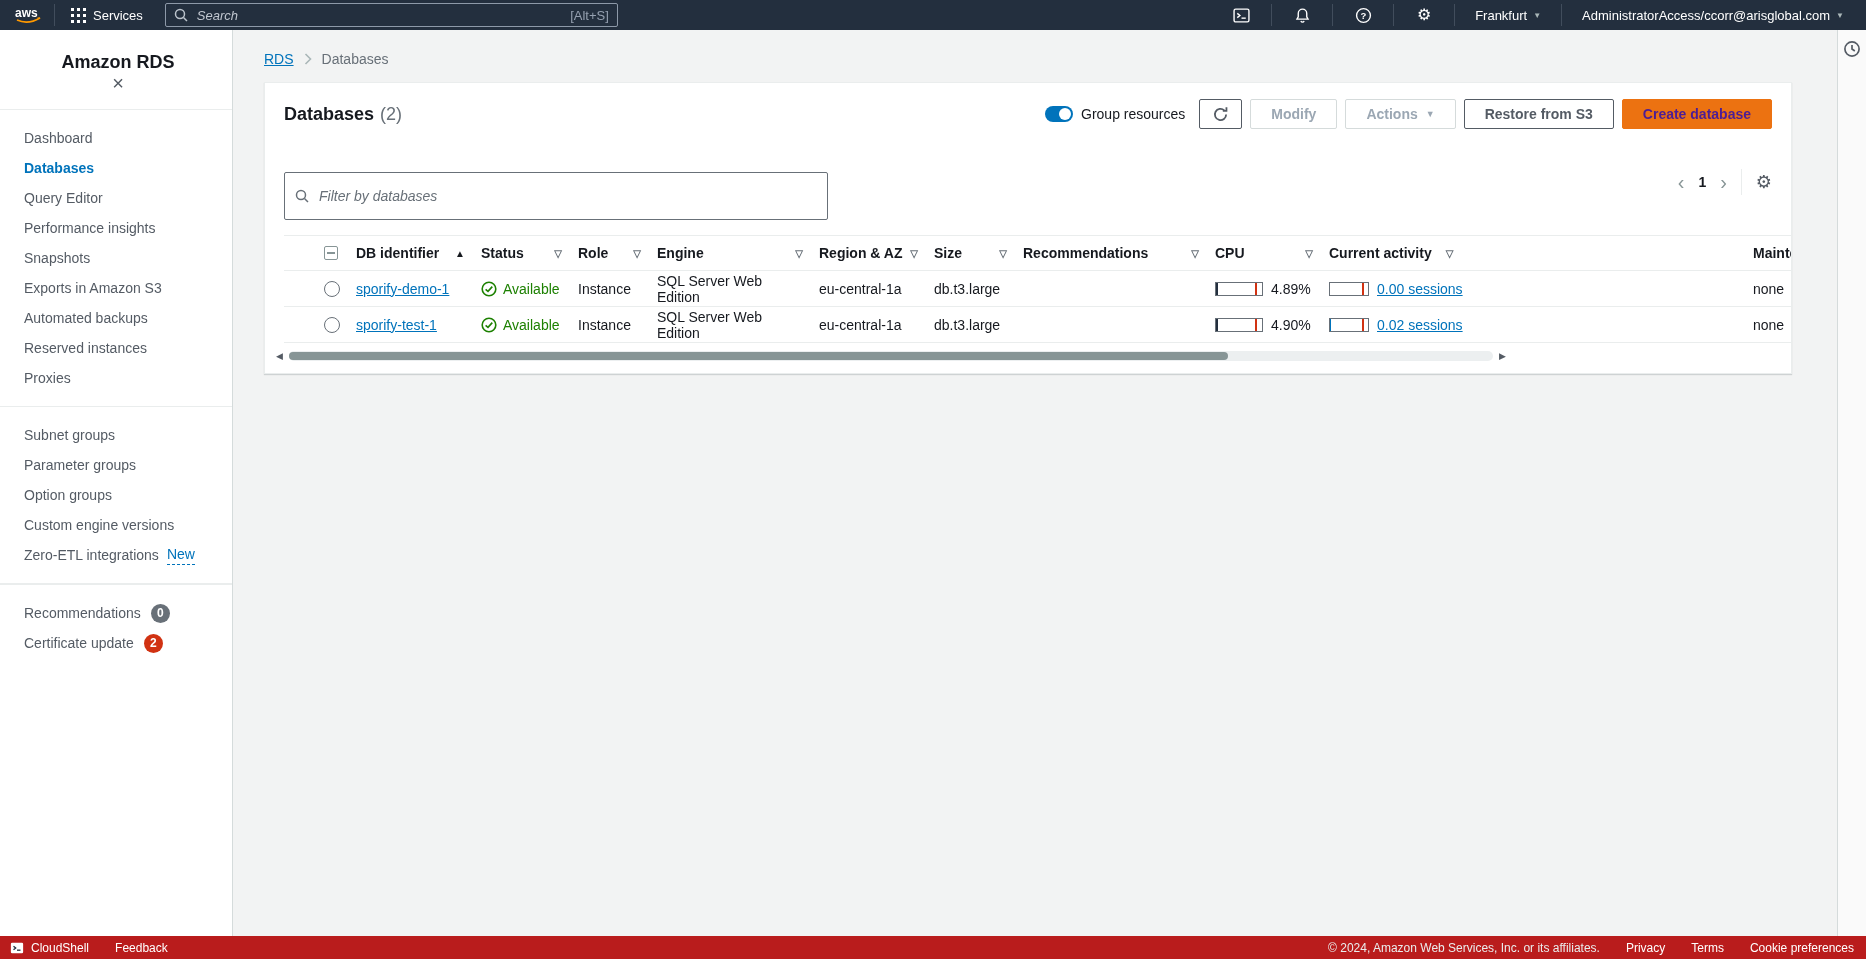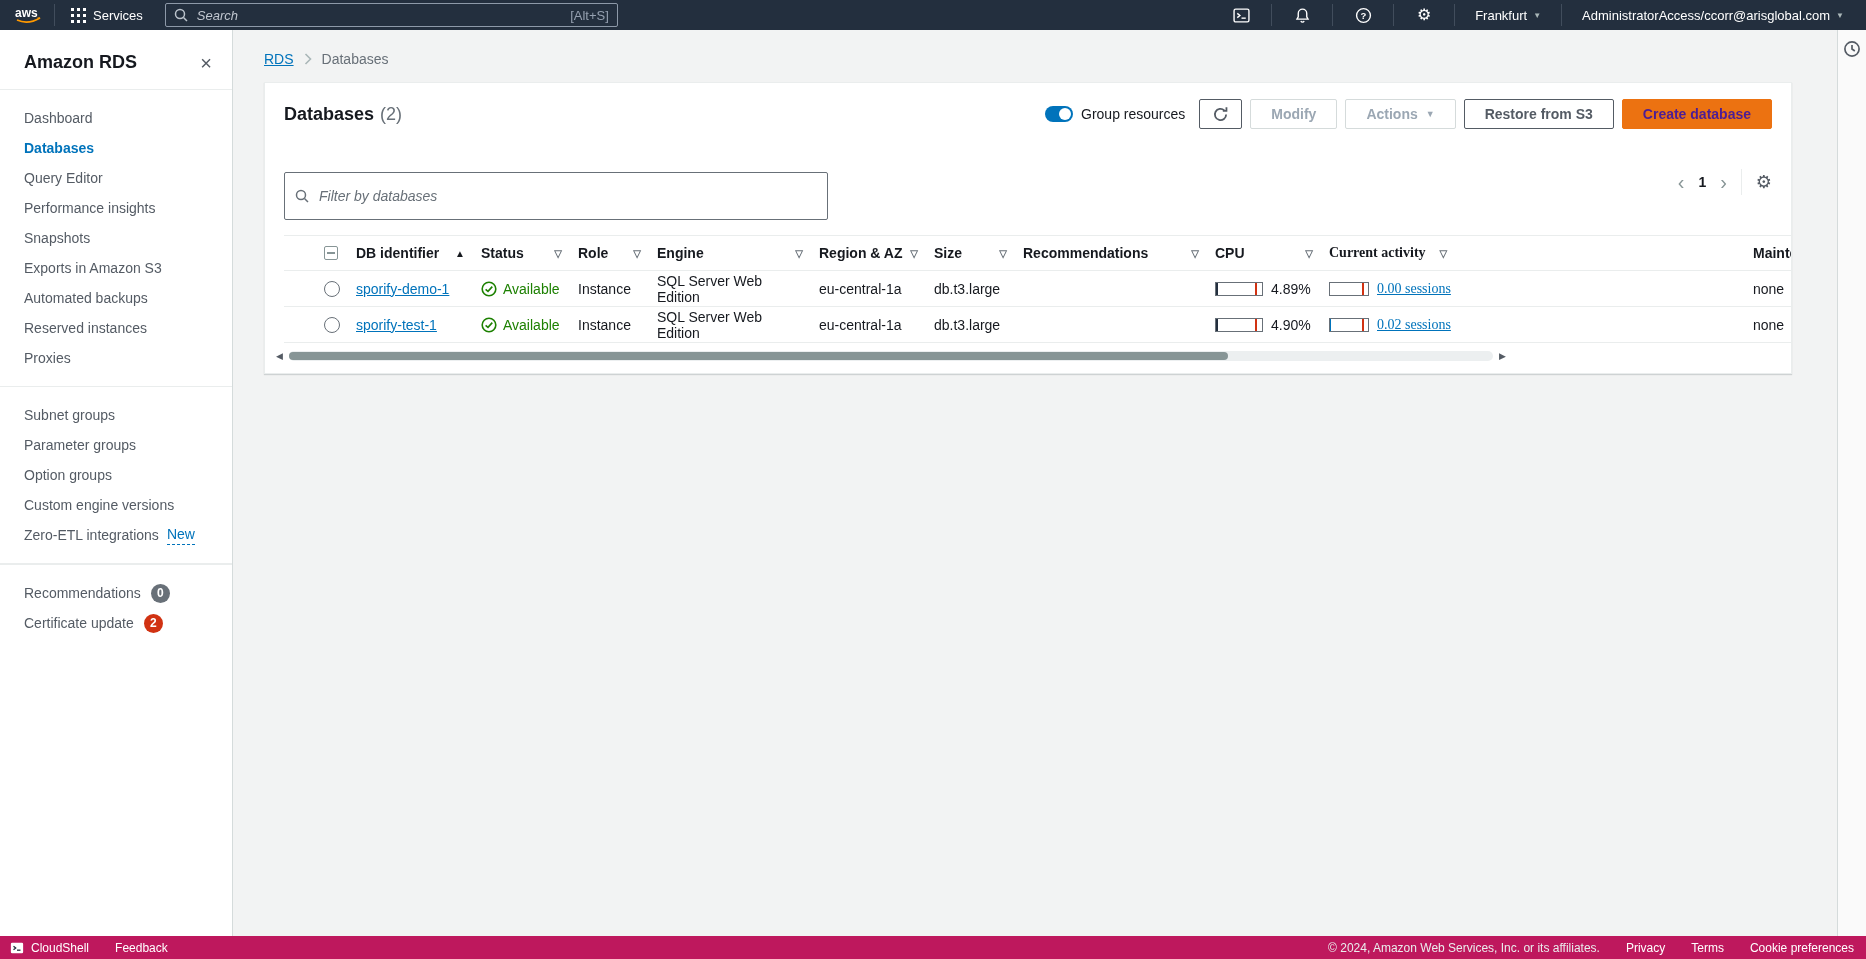--- a/index.html
+++ b/index.html
@@ -21,21 +21,21 @@
   .kbd-hint { color:#95a0b0; font-size:13px; }
   .tn-right { margin-left:auto; display:flex; align-items:center; }
   .tn-icon { width:40px; height:30px; display:flex; align-items:center; justify-content:center; cursor:pointer; }
   .tn-text { font-size:13px; padding:0 10px; display:flex; align-items:center; gap:6px; cursor:pointer; white-space:nowrap; }
   .caret { font-size:8px; color:#aab7b8; }
   .gear-glyph { font-size:16px; line-height:1; color:#fff; }
   
   .app { display:flex; height:906px; }
   
   .sidebar { width:233px; background:#fff; border-right:1px solid #d5dbdb; flex:none; overflow:hidden; }
-  .sb-head { display:flex; align-items:center; justify-content:space-between; padding:22px 20px 16px 24px; }
+  .sb-head { display:flex; align-items:center; justify-content:space-between; padding:22px 20px 16px 24px;flex-direction:column; }
   .sb-title { font-size:18px; font-weight:bold; color:#16191f; }
   .sb-close { font-size:20px; color:#545b64; cursor:pointer; line-height:1; }
   .sb-divider { border-top:1px solid #eaeded; }
   .sidebar ul { list-style:none; margin:0; padding:13px 0; }
   .sidebar li { height:30px; line-height:30px; padding-left:24px; color:#545b64; cursor:pointer; display:flex; align-items:center; }
   .sidebar li.active { color:#0073bb; font-weight:bold; }
   .badge { min-width:19px; height:19px; border-radius:10px; color:#fff; font-size:12px; font-weight:bold;
     display:inline-flex; align-items:center; justify-content:center; padding:0 5px; margin-left:10px; }
   .badge.gray { background:#687078; } .badge.red { background:#d13212; }
   .new-link { color:#0073bb; margin-left:8px; border-bottom:1px dashed #0073bb; line-height:18px; height:20px; cursor:pointer; }
@@ -69,21 +69,21 @@
   
   .table-clip { margin-top:15px; padding-left:19px; overflow:hidden; }
   .thead, .trow { display:flex; align-items:center; width:1619px; }
   .thead { height:36px; border-top:1px solid #eaeded; border-bottom:1px solid #eaeded; font-weight:bold; color:#16191f; }
   .trow { height:36px; border-bottom:1px solid #eaeded; }
   .c { flex:none; display:flex; align-items:center; padding-right:16px; }
   .c-sel { width:72px; padding-right:0; justify-content:flex-start; }
   .c-sel > * { margin-left:40px; }
   .c-id { width:125px; } .c-status { width:97px; } .c-role { width:79px; } .c-engine { width:162px; }
   .c-region { width:115px; } .c-size { width:89px; } .c-reco { width:192px; } .c-cpu { width:114px; }
-  .c-act { width:424px;font-family:Liberation Serif, serif; } .c-maint { width:150px; }
+  .c-act { width:424px; } .c-maint { width:150px; }
   .th { justify-content:space-between; }
   .th.start { justify-content:flex-start; gap:14px; }
   .sort-asc { font-size:10px; color:#16191f; }
   .filt { font-size:10px; color:#687078; }
   .checkbox { width:14px; height:14px; border:1px solid #879596; border-radius:2px; background:#fff; display:flex; align-items:center; justify-content:center; cursor:pointer; }
   .checkbox .dash { width:8px; height:2px; background:#879596; }
   .radio { width:16px; height:16px; border:1.5px solid #687078; border-radius:50%; background:#fff; cursor:pointer; }
   .cell-link { color:#0073bb; text-decoration:underline; cursor:pointer; }
   .status-ok { color:#1d8102; display:flex; align-items:center; gap:6px; }
   .meter { position:relative; width:48px; height:14px; border:1px solid #687078; background:#fff; margin-right:8px; flex:none; }
@@ -91,21 +91,21 @@
   .meter .fill.blue { background:#0073bb; min-width:0; }
   .meter .tick { position:absolute; top:0; bottom:0; left:85%; width:2px; background:#d13212; }
   .meter.act { width:40px; border-color:#687078; }
   .hscroll { display:flex; align-items:center; gap:6px; margin:8px 0 2px 11px; width:1230px; }
   .hs-arrow { font-size:9px; color:#545b64; cursor:pointer; }
   .hs-track { flex:1; height:10px; background:#eceff0; border-radius:5px; position:relative; }
   .hs-thumb { position:absolute; left:0; top:1px; height:8px; width:78%; background:#879596; border-radius:4px; cursor:grab; }
   
   .rail { width:29px; flex:none; background:#fafafa; border-left:1px solid #d5dbdb; display:flex; justify-content:center; padding-top:10px; }
   
-  .footer { height:23px; background:#be185d; display:flex; align-items:center; color:#fff; font-size:12px; padding:0 12px 0 10px; }
+  .footer { height:23px; background:#b91c1c; display:flex; align-items:center; color:#fff; font-size:12px; padding:0 12px 0 10px; }
   .ft-item { display:flex; align-items:center; gap:7px; margin-right:26px; cursor:pointer; white-space:nowrap; }
   .ft-right { margin-left:auto; display:flex; gap:26px; }
   .ft-copy { color:#eaeded; }
   .ft-link { cursor:pointer; }
 </style>
 </head>
 <body>
 
 <div class="topnav">
   <span class="aws-logo">

